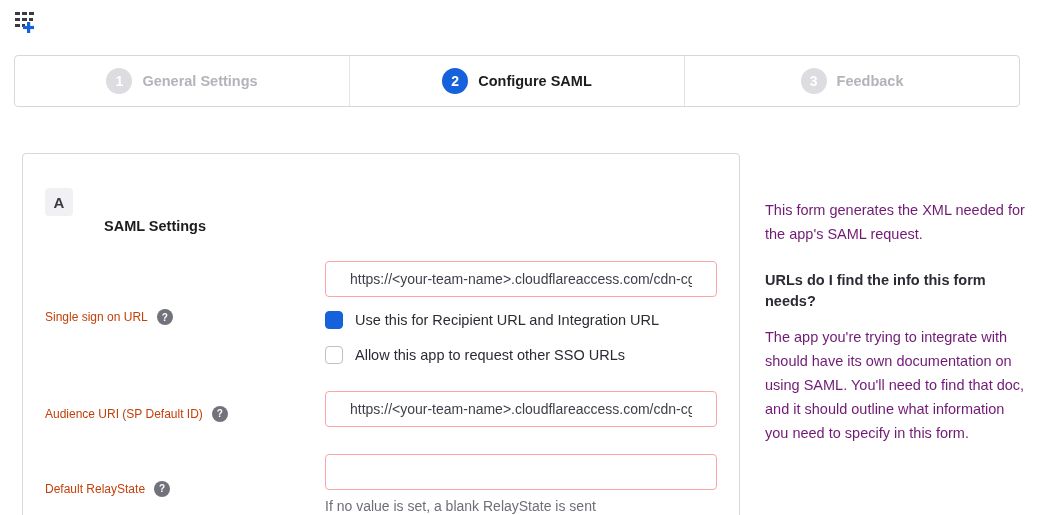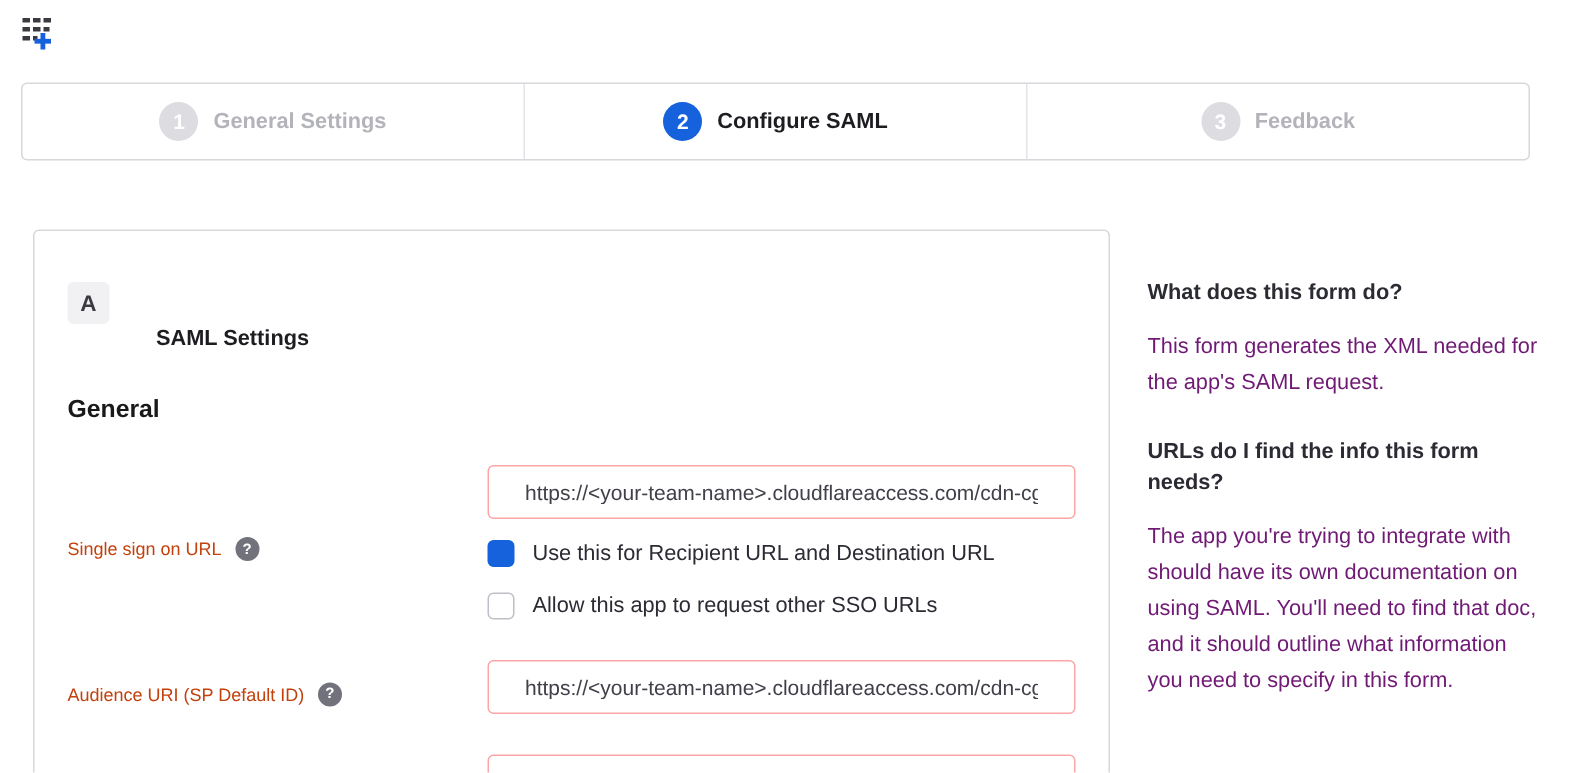--- a/index.html
+++ b/index.html
@@ -99,34 +99,33 @@
 </nav>
 
 <div class="content">
 
   <main class="panel">
     <div class="panel-header">
       <span class="section-badge">A</span>
       <span class="section-title">SAML Settings</span>
     </div>
 
-    <h2 class="group-title">General</h2>
 
     <div class="form-row">
       <div class="label-col">
         <span class="field-label">Single sign on URL</span>
         <span class="help-icon">?</span>
       </div>
       <div class="field-col">
         <input class="text-input" type="text" value="https://&lt;your-team-name&gt;.cloudflareaccess.com/cdn-cg" style="">
         <div class="checkbox-row">
           <span class="checkbox checked">
             
           </span>
-          <span class="checkbox-label">Use this for Recipient URL and Destination URL</span>
+          <span class="checkbox-label">Use this for Recipient URL and Integration URL</span>
         </div>
         <div class="checkbox-row">
           <span class="checkbox">
             
           </span>
           <span class="checkbox-label">Allow this app to request other SSO URLs</span>
         </div>
       </div>
     </div>
 
@@ -146,19 +145,18 @@
         <span class="help-icon">?</span>
       </div>
       <div class="field-col">
         <input class="text-input" type="text" value="" style="">
         <div class="hint">If no value is set, a blank RelayState is sent</div>
       </div>
     </div>
   </main>
 
   <aside class="help-aside">
-    <h3 class="help-heading">What does this form do?</h3>
     <p class="help-body">This form generates the XML needed for the app's SAML request.</p>
     <h3 class="help-heading">URLs do I find the info this form needs?</h3>
     <p class="help-body">The app you're trying to integrate with should have its own documentation on using SAML. You'll need to find that doc, and it should outline what information you need to specify in this form.</p>
   </aside>
 
 </div>
 
 </body></html>

